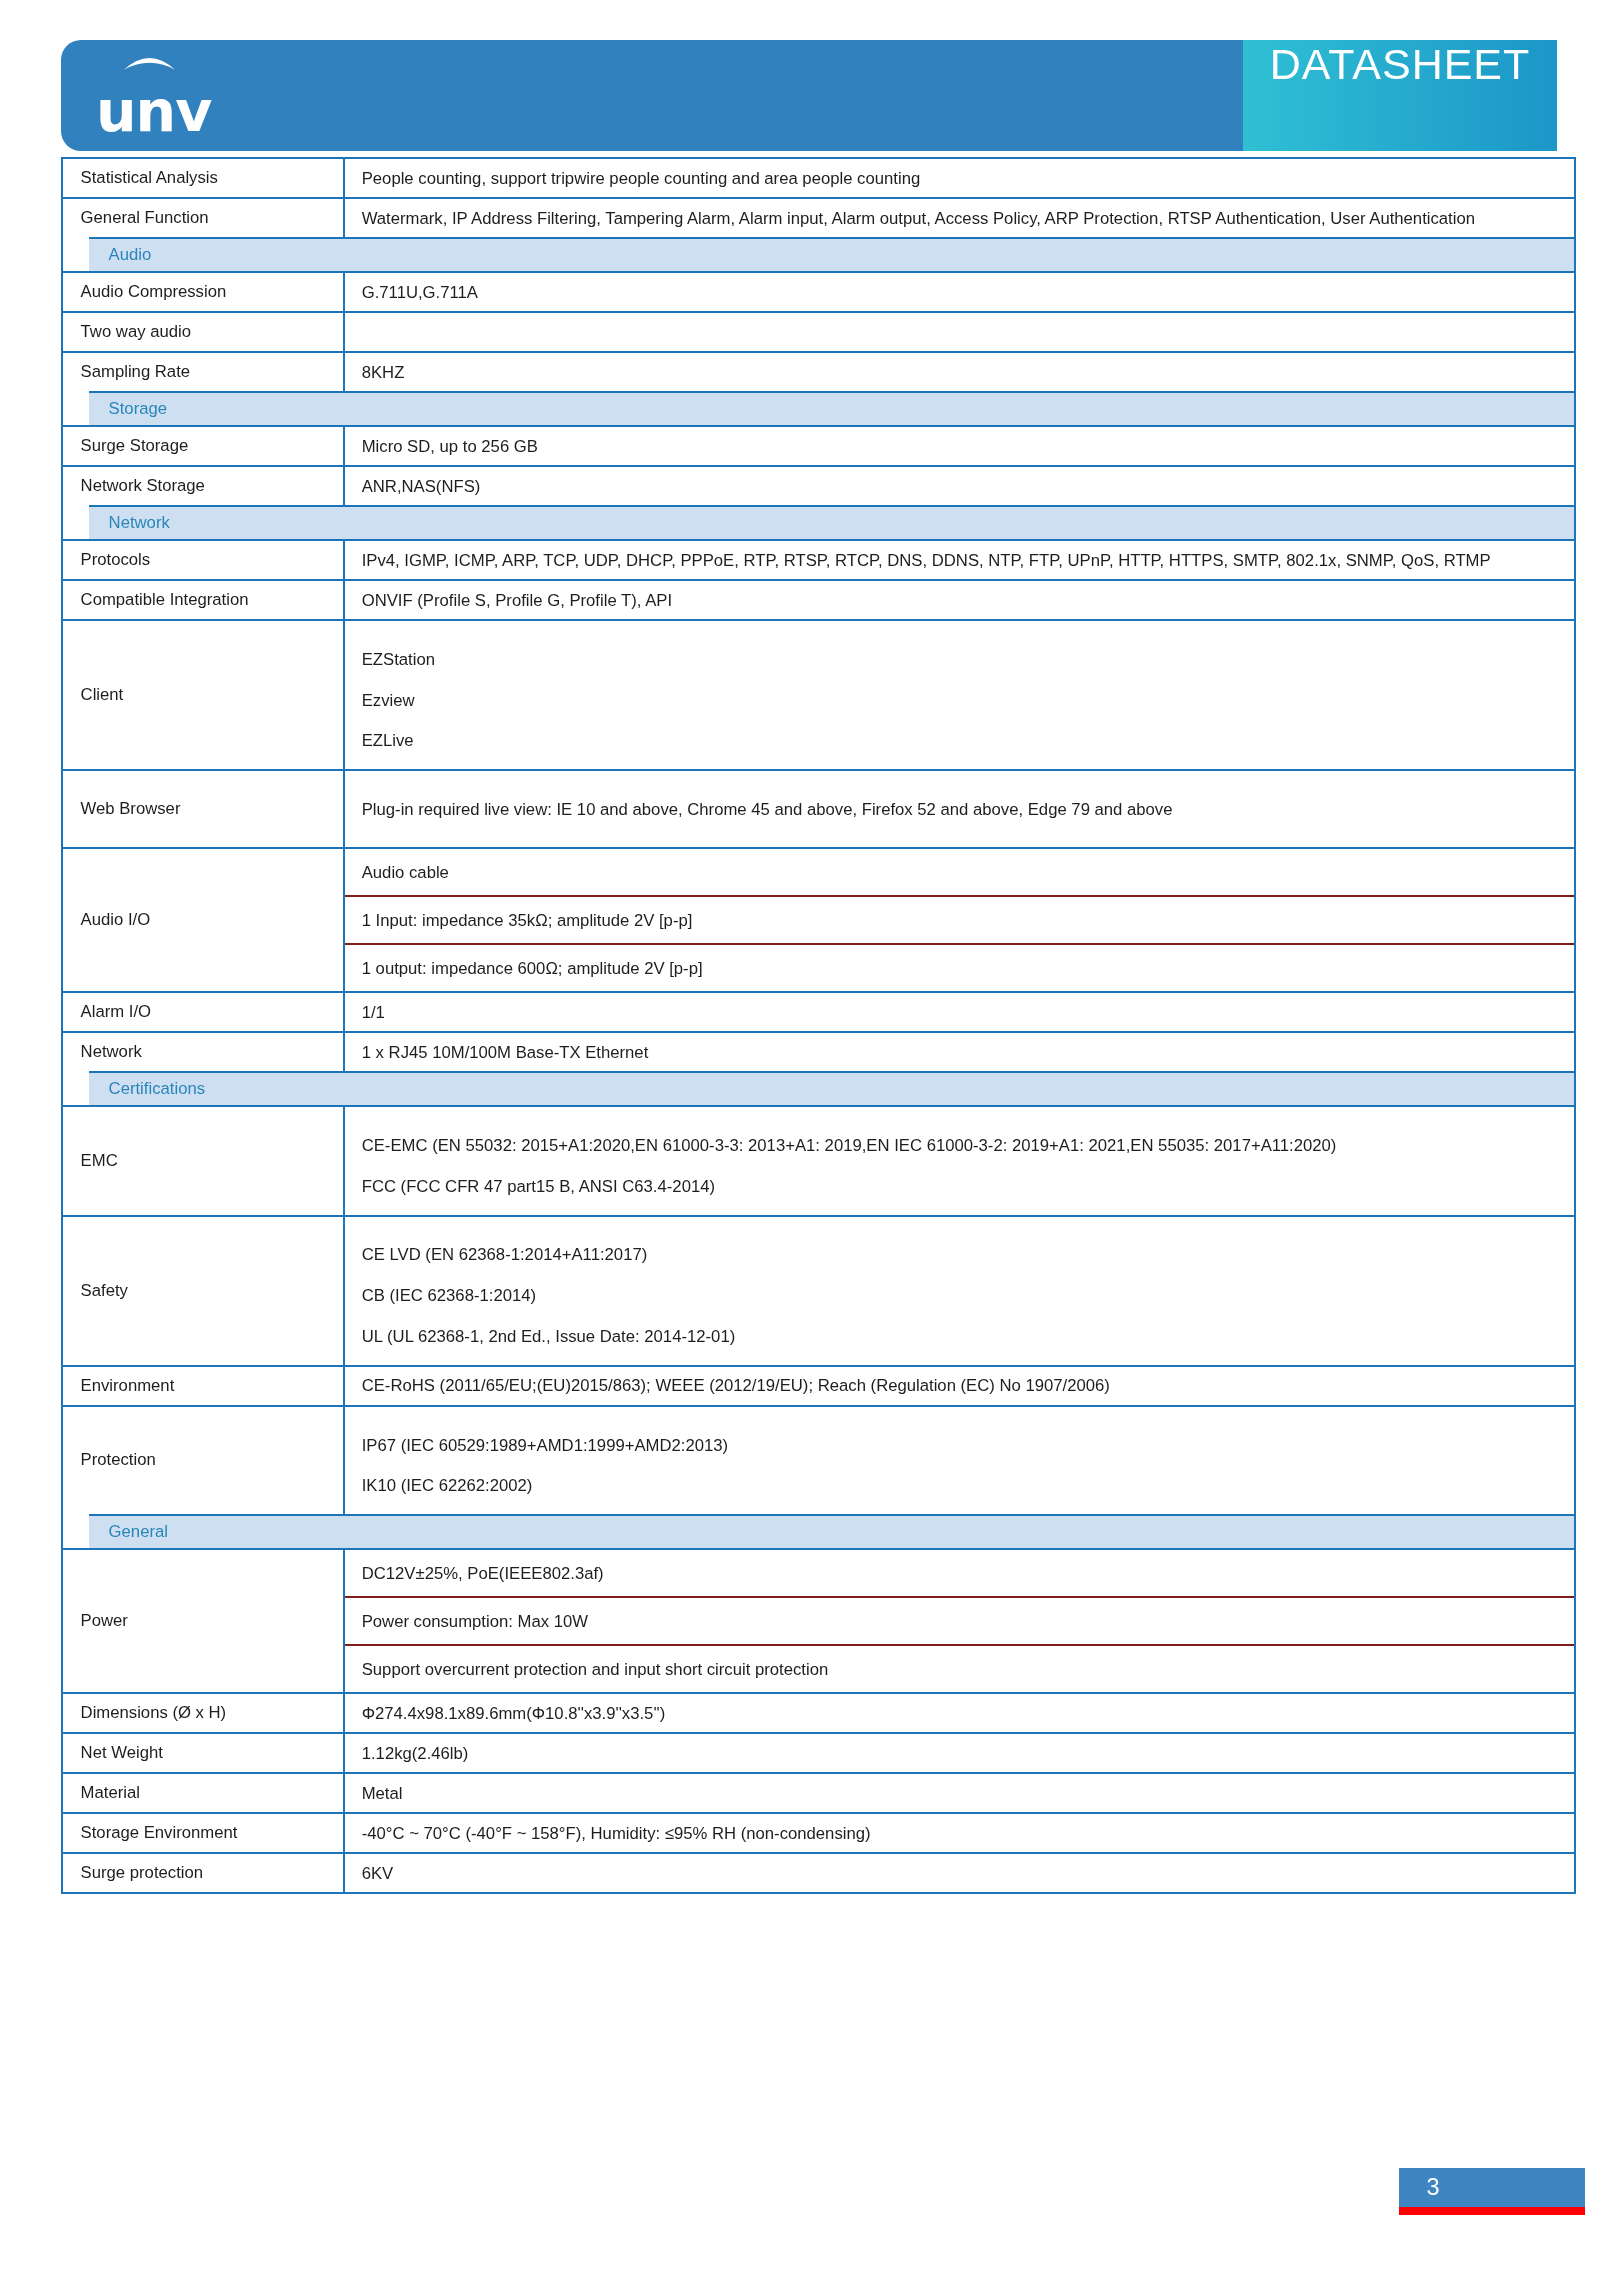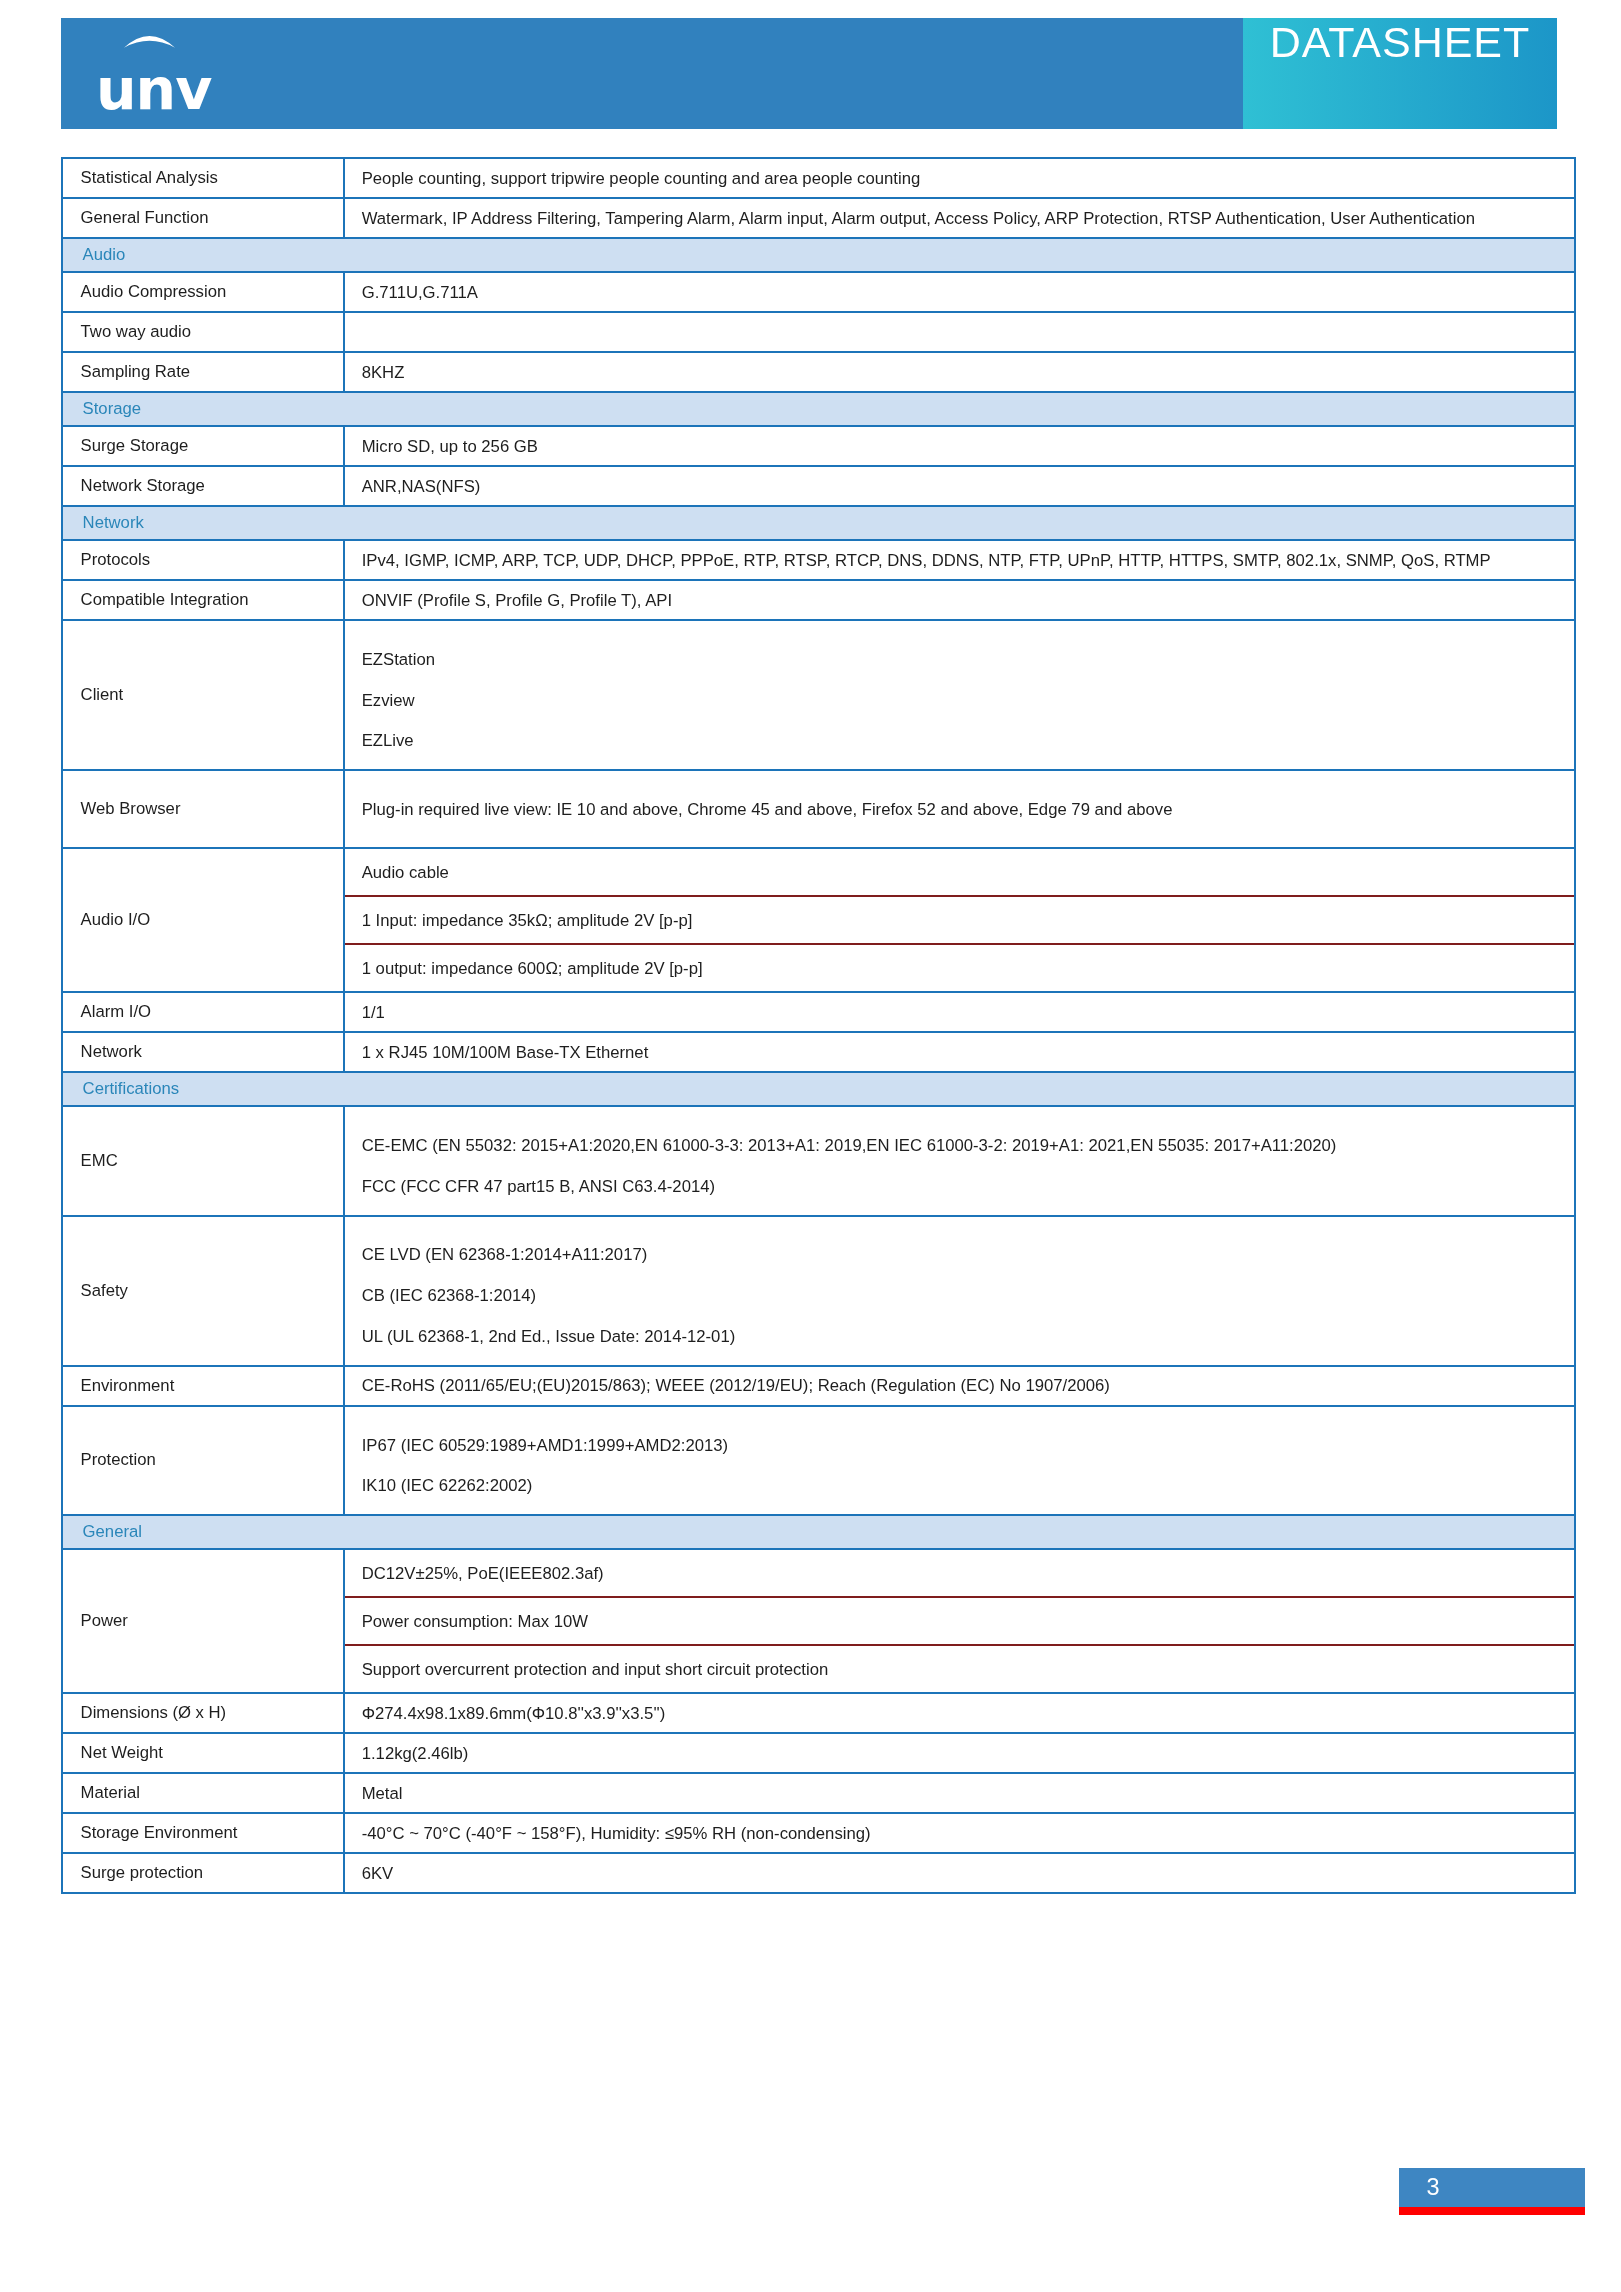--- a/index.html
+++ b/index.html
@@ -2,22 +2,23 @@
 <html><head>
 <meta charset="utf-8">
 <style>
   html,body{margin:0;padding:0;background:#ffffff;}
   .page{
     position:relative;width:1621px;height:2293px;background:#ffffff;
     font-family:"Liberation Sans",sans-serif;color:#1e1e1e;overflow:hidden;
   }
   
   .header{
-    position:absolute;left:61px;top:18px;width:1496px;height:111px;
+    position:absolute;left:61px;top:40px;width:1496px;height:111px;
     background:#3181be;
+    border-radius:20px;
   }
   .logo{position:absolute;left:35px;top:7.8px;width:118px;height:98px;}
   .logo-text{
     position:absolute;left:0;bottom:5.9px;color:#ffffff;font-size:57px;line-height:1;
     font-weight:700;letter-spacing:-1px;font-family:"DejaVu Sans",sans-serif;
   }
   .logo-arc{position:absolute;left:25.5px;top:3.9px;}
   .banner{
     position:absolute;right:0;top:0;width:314px;height:111px;
     background:linear-gradient(90deg,#2fc0d4,#1c96c8);
@@ -26,21 +27,21 @@
   .banner-text{color:#ffffff;font-size:43px;font-weight:400;letter-spacing:1px;}
   
   .spec-table{
     position:absolute;left:61px;top:157px;width:1515px;
     border:2.9px solid #1c74b9;box-sizing:border-box;font-size:16.7px;
   }
   .row{display:flex;border-top:2px solid #1c74b9;}
   .row:first-child{border-top:none;}
   .section-row{
     background:#cedff2;min-height:32px;align-items:center;
-    padding-left:19.6px;color:#2a86b9;
+    padding-left:19.6px;color:#2a86b9;margin-left:26px;
   }
   .spec-row{min-height:38px;align-items:stretch;background:#ffffff;}
   .label-cell{
     flex:0 0 282px;width:282px;border-right:2.9px solid #1c74b9;
     display:flex;align-items:center;padding:3.9px 9.8px 3.9px 17.6px;box-sizing:border-box;
   }
   .value-cell{
     flex:1;display:flex;flex-direction:column;justify-content:center;
     padding:3.9px 59px 3.9px 16.7px;min-height:38px;box-sizing:border-box;
   }

